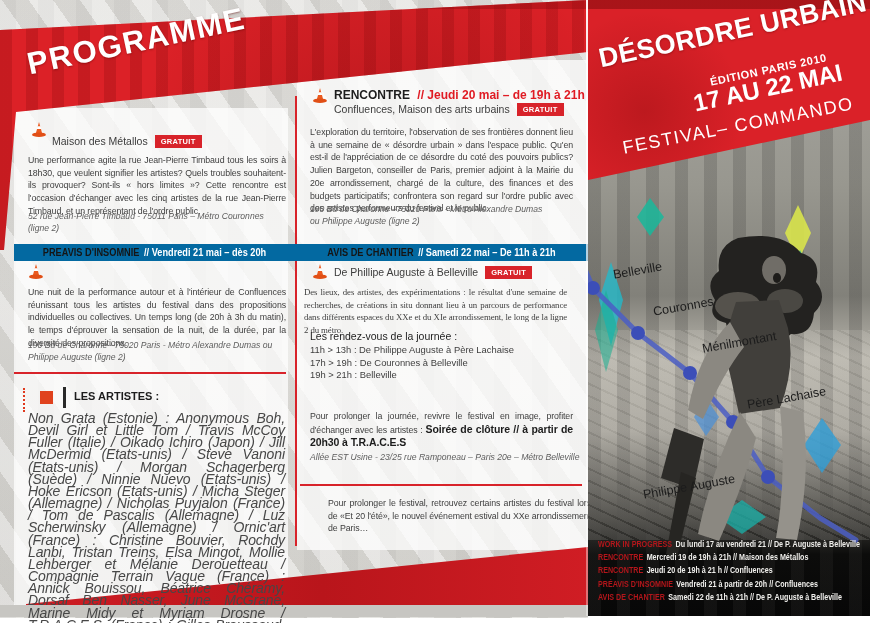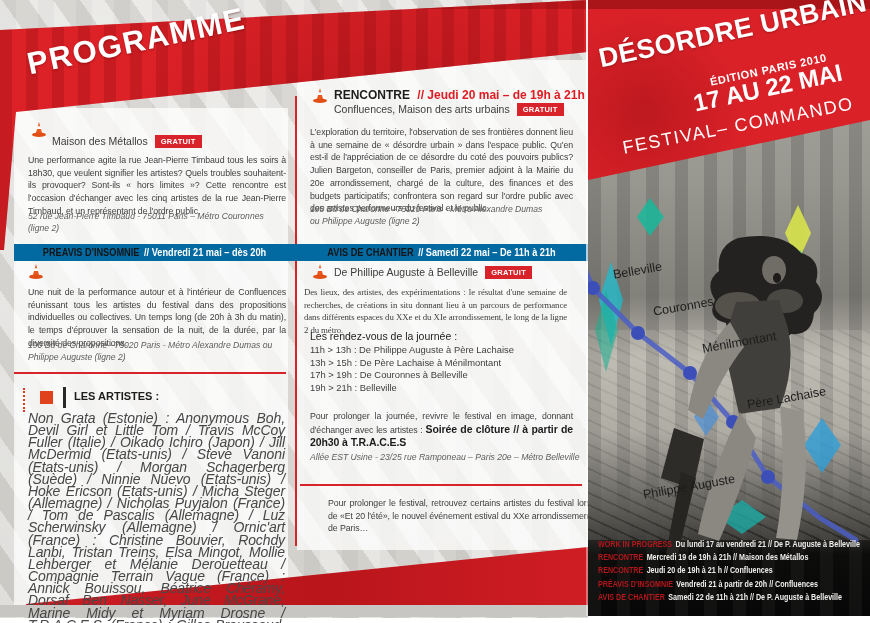--- a/index.html
+++ b/index.html
@@ -179,26 +179,25 @@
         <ellipse cx="11" cy="18.5" rx="9.5" ry="3.2" fill="#e14f16"></ellipse>
       </svg>
     </div>
     <div class="venue-row" style="left:334px;top:266px;">
       <span>De Phillipe Auguste à Belleville</span><span class="badge">GRATUIT</span>
     </div>
     <div class="body-txt" style="left:304px;top:286px;width:263px;font-family:Liberation Serif, serif;">Des lieux, des artistes, des expérimentations : le résultat d'une semaine de recherches, de créations in situ donnant lieu à un parcours de performance dans différents espaces du XXe et du XIe arrondissement, le long de la ligne 2 du métro.</div>
     <div class="rdv-title">Les rendez-vous de la journée :</div>
     <div class="rdv-list">
       <div>11h &gt; 13h : De Philippe Auguste à Père Lachaise</div>
-      <div>13h &gt; 15h : De Père Lachaise à Ménilmontant</div>
       <div>17h &gt; 19h : De Couronnes à Belleville</div>
       <div>19h &gt; 21h : Belleville</div>
     </div>
     <div class="body-txt" style="left:310px;top:410px;width:263px;">
-      <span>Pour prolonger la journée, revivre le festival en image, donnant d'échanger avec les artistes : </span><span class="closing-bold">Soirée de clôture // à partir de 20h30 à T.R.A.C.E.S</span>
+      <span>Pour prolonger la journée, revivre le festival en image, profiter d'échanger avec les artistes : </span><span class="closing-bold">Soirée de clôture // à partir de 20h30 à T.R.A.C.E.S</span>
     </div>
     <div class="addr" style="left:310px;top:452px;width:270px;">Allée EST Usine - 23/25 rue Ramponeau – Paris 20e – Métro Belleville</div>
     <div class="body-txt" style="left:328px;top:497px;width:263px;">Pour prolonger le festival, retrouvez certains artistes du festival lors de «Et 20 l'été», le nouvel événement estival du XXe arrondissement de Paris…</div>
   </div>
 
   <div class="right-page">
     <div class="rp-photo"></div>
     <div class="rp-map"></div>
 
     <svg width="282" height="616" style="position:absolute;left:0;top:0;">

